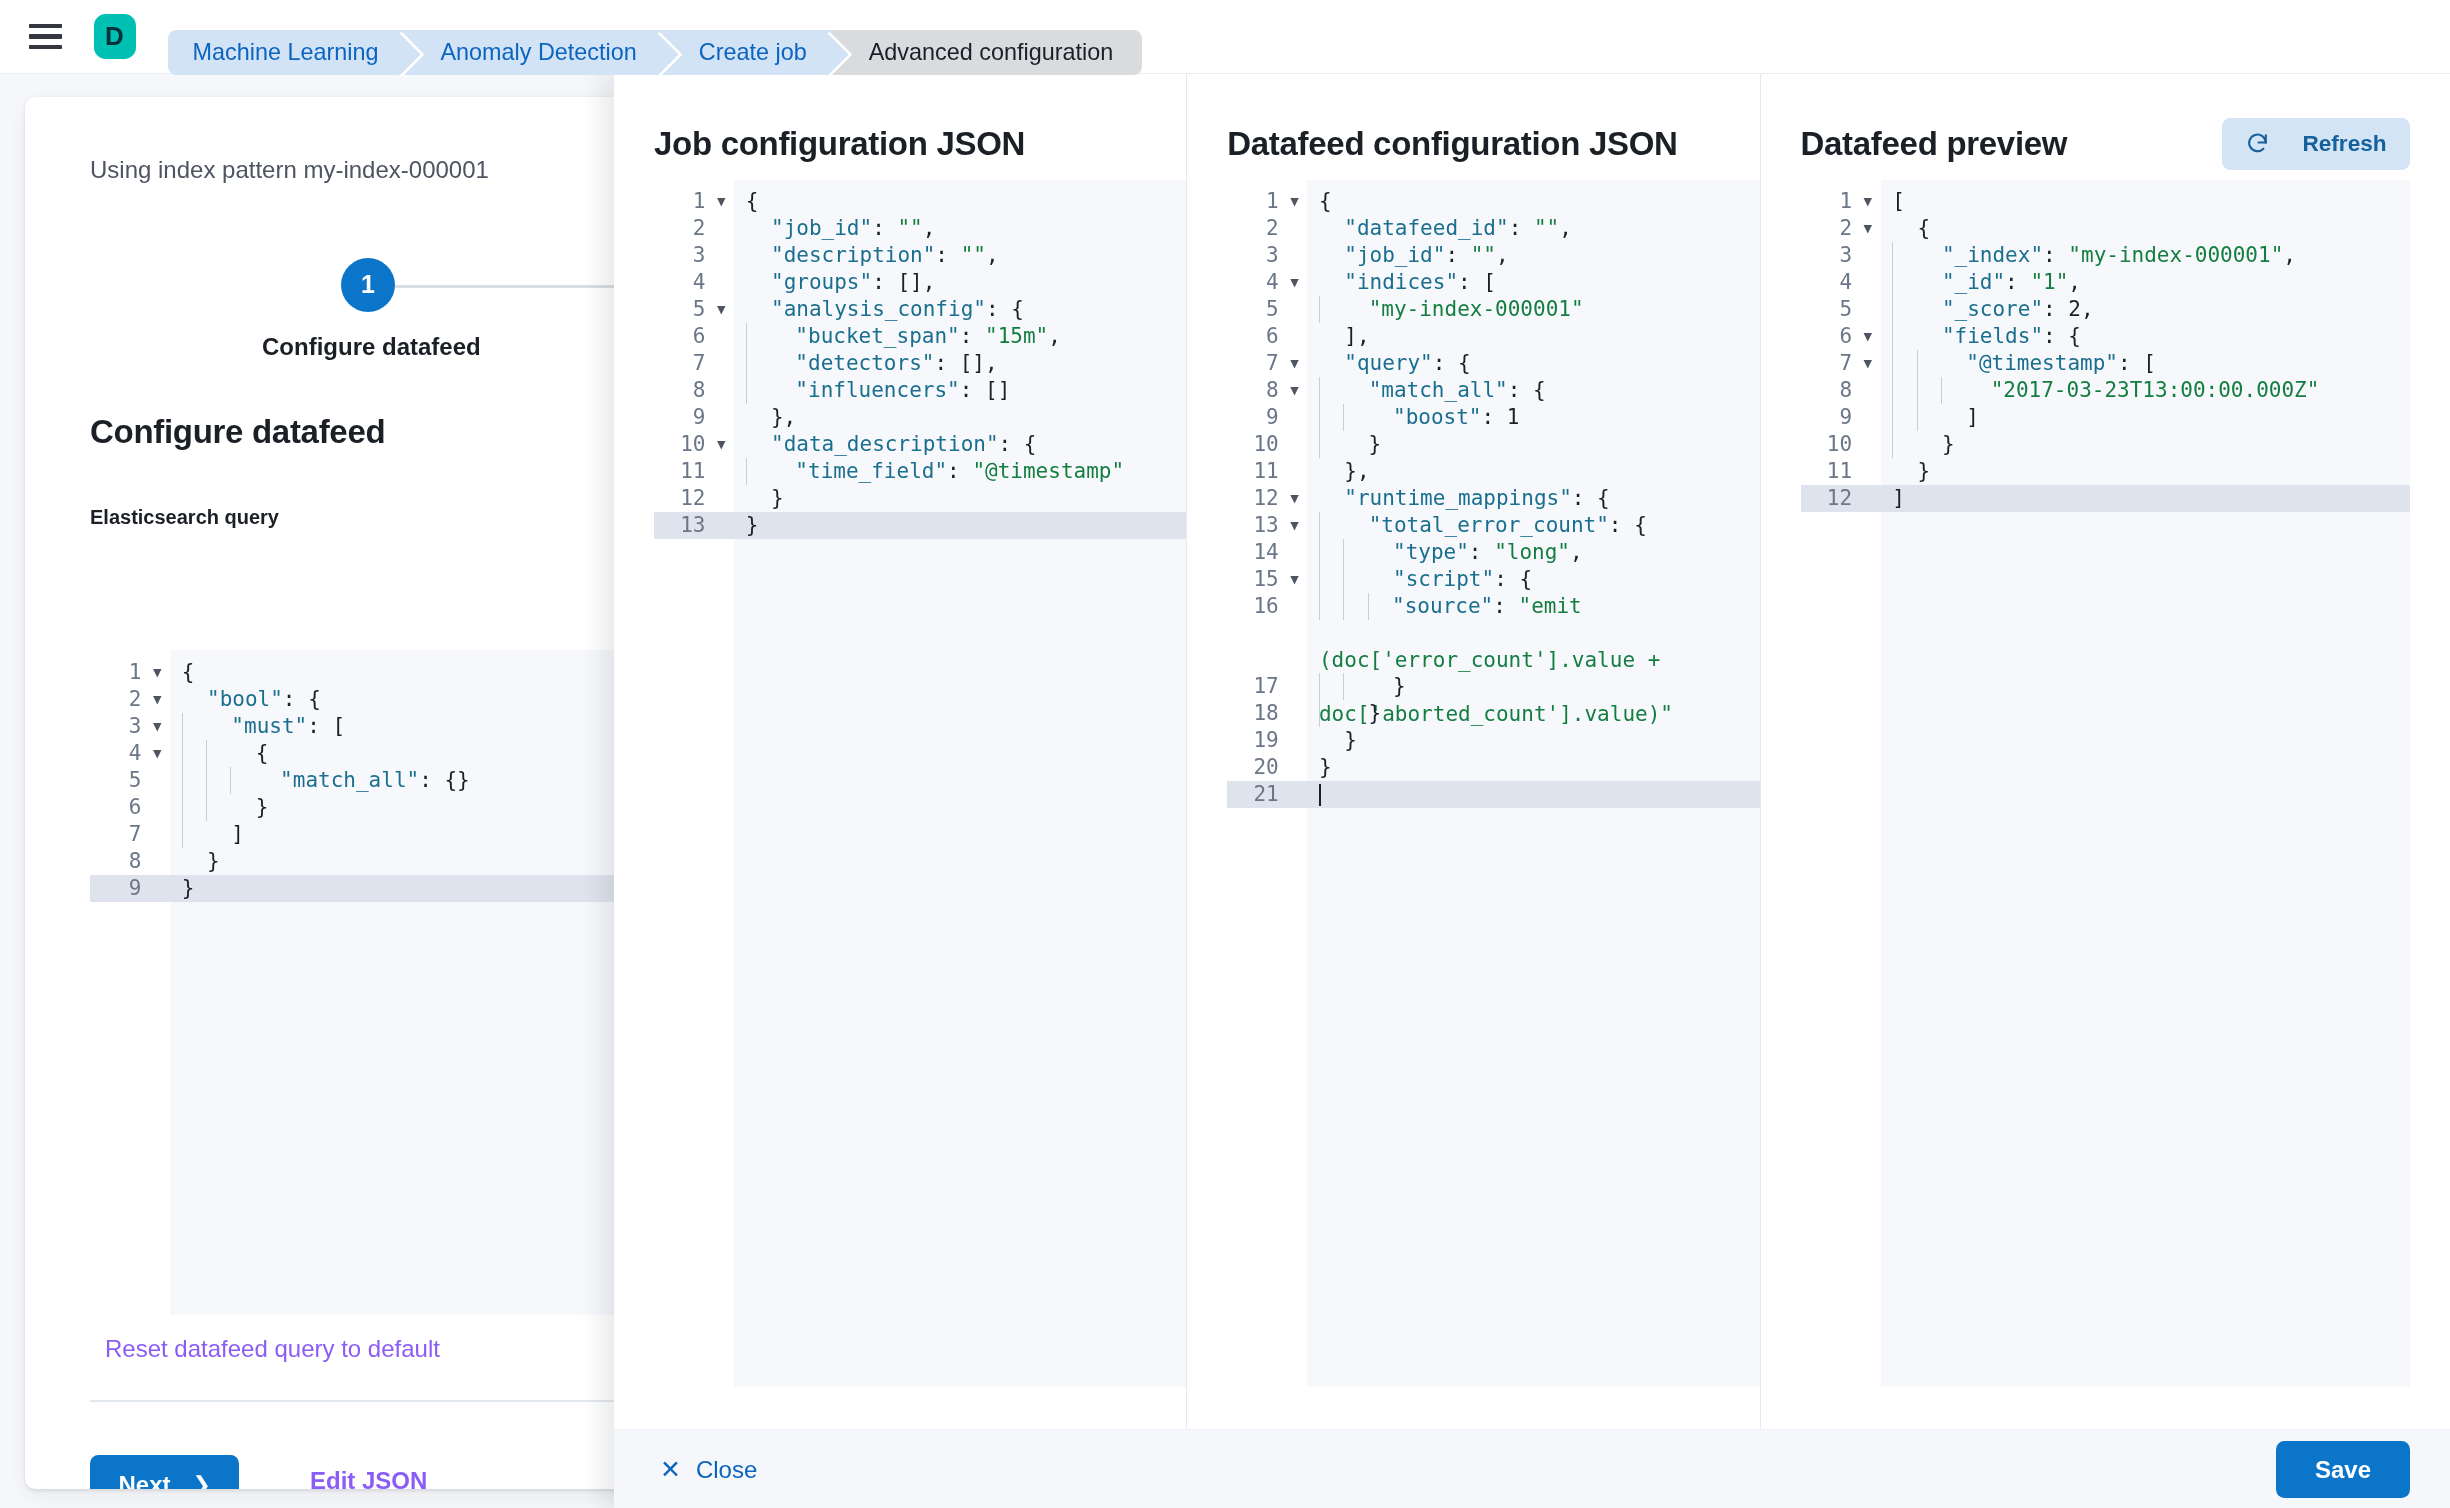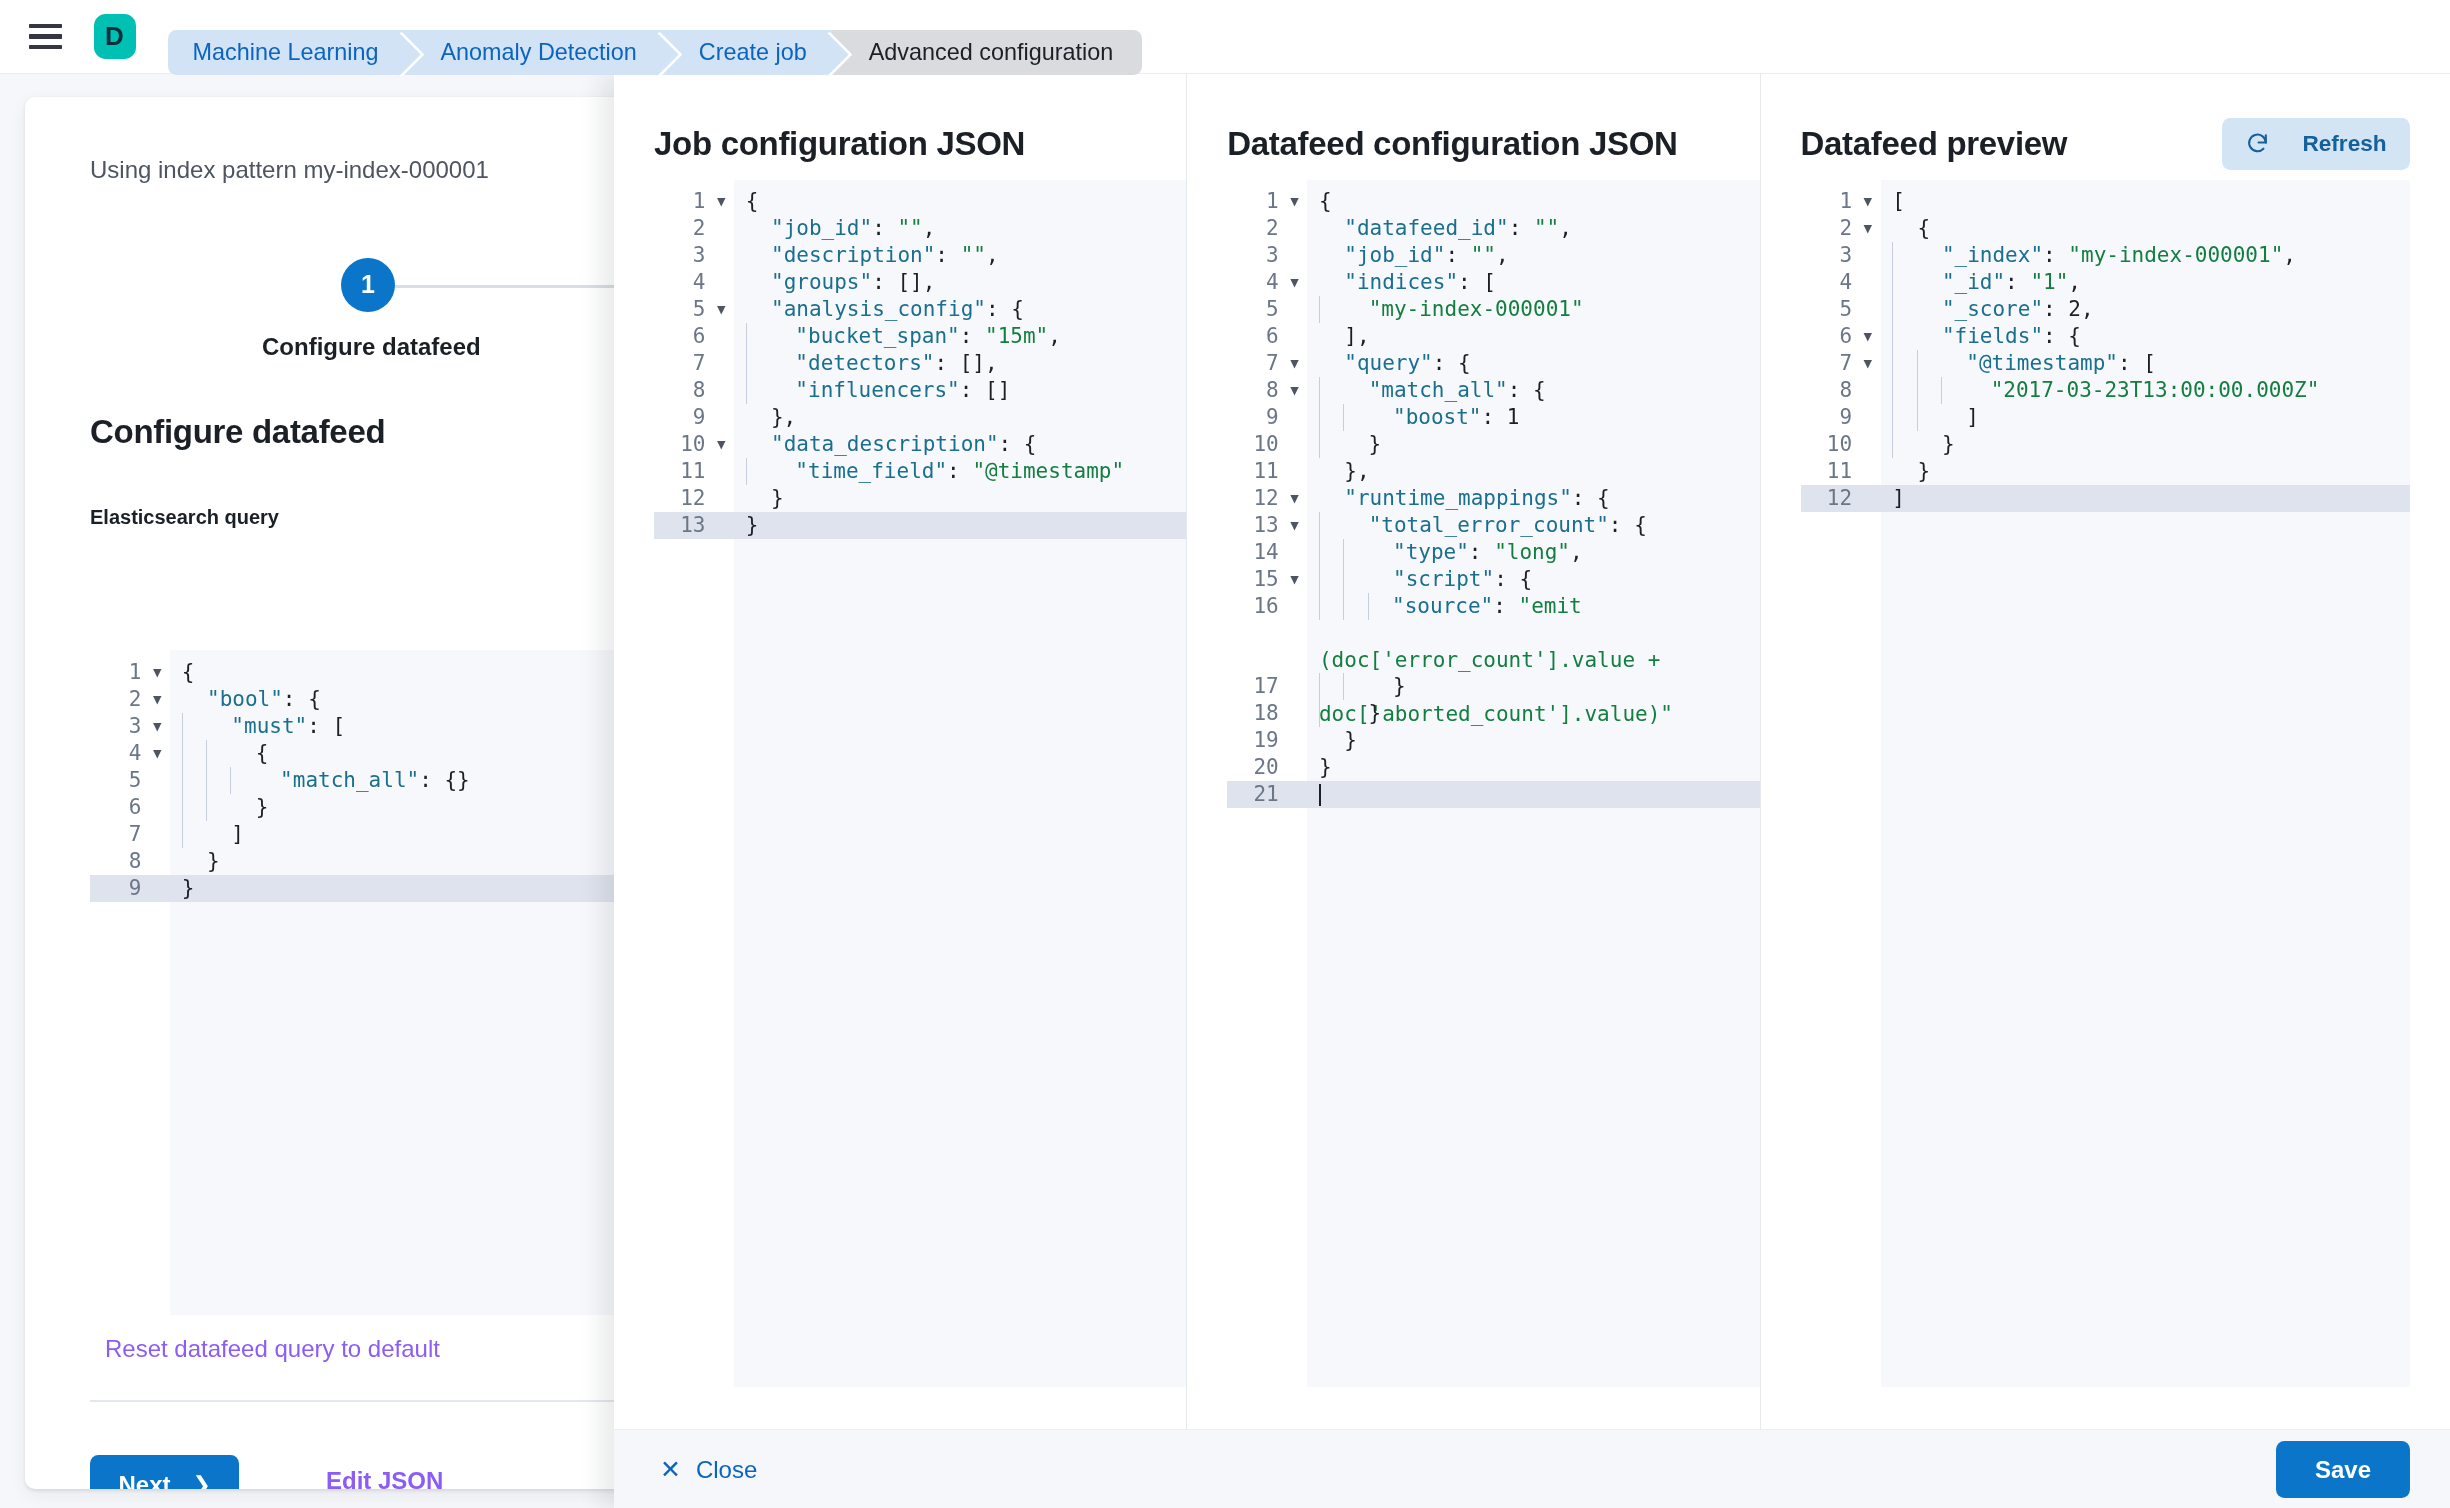--- a/index.html
+++ b/index.html
@@ -67,21 +67,21 @@
   .link{color:#8b5cf6;font-size:24px;cursor:pointer;}
   .reset-link{position:absolute;left:80px;top:1238px;}
   .hr{position:absolute;left:65px;right:0;top:1303px;height:1.7px;background:#e3e7ee;}
 
   .btn-primary{
     position:absolute;left:65px;top:1358px;height:59px;border-radius:8.4px;background:#0b76c9;
     color:#fff;font-size:24px;font-weight:700;display:flex;align-items:center;gap:22px;
     padding:0 28.5px;cursor:pointer;border:none;
   }
   .btn-primary .chev{font-size:22px;font-weight:400;}
-  .edit-json-link{position:absolute;left:301px;top:1370px;font-weight:700;}
+  .edit-json-link{position:absolute;left:285px;top:1370px;font-weight:700;}
 
   
   .flyout{
     position:absolute;left:614px;top:74px;width:1836px;height:1435px;
     background:#ffffff;
     box-shadow:-11.7px 0 23.4px rgba(26,35,51,.10);
     z-index:30;overflow:hidden;
   }
   .flyout-body{position:absolute;left:0;top:0;right:0;bottom:80px;display:flex;}
   .fcol{position:relative;height:100%;box-sizing:border-box;}

